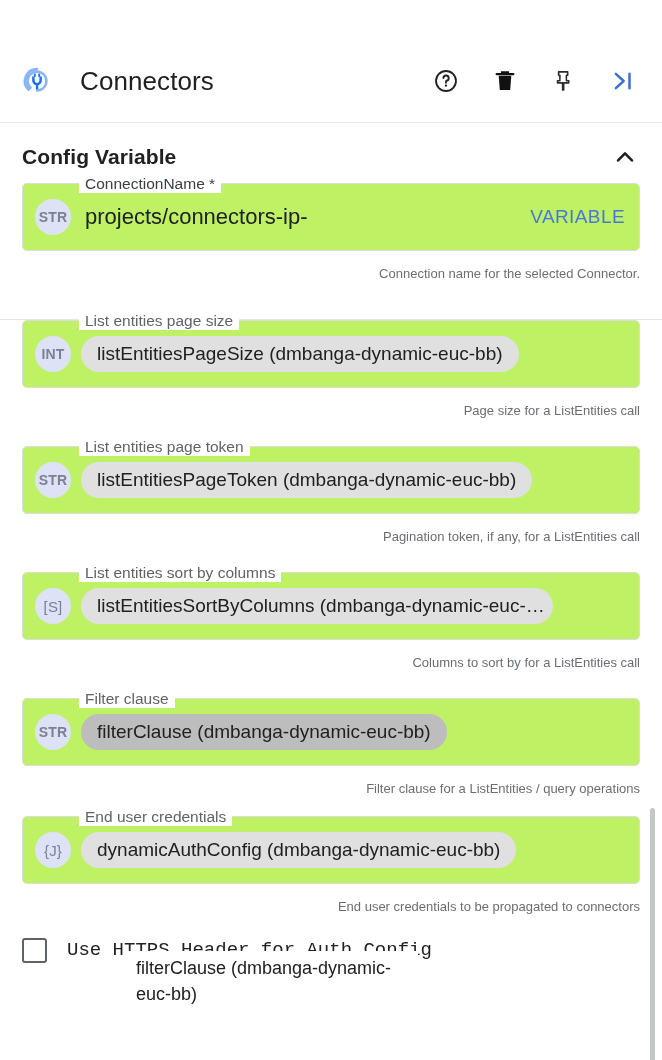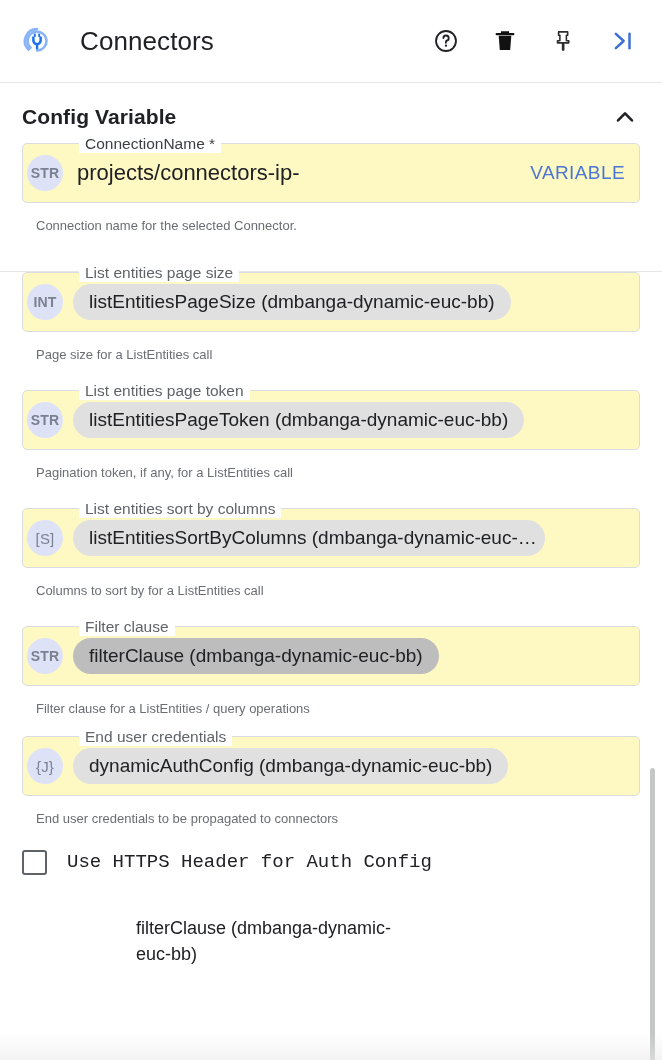--- a/index.html
+++ b/index.html
@@ -22,20 +22,21 @@
 
   
   .header {
     position: relative;
     height: 83px;
     display: flex;
     align-items: center;
     padding: 0 26px 0 22px;
     border-bottom: 1px solid #e4e6e8;
     background: #fff;
+    margin-top: 40px;
   }
   .logo {
     width: 30px; height: 30px;
     flex: 0 0 30px;
     display: flex; align-items: center; justify-content: center;
   }
   .header-title {
     font-size: 26px;
     color: #202124;
     font-weight: 400;
@@ -57,20 +58,21 @@
 
   
   .body {
     position: relative;
     height: 977px;
     overflow: hidden;
   }
 
   .section {
     padding: 0 22px;
+    text-align: right;
   }
   .section-head {
     display: flex;
     align-items: center;
     justify-content: space-between;
     height: 60px;
     padding-top: 8px;
   }
   .section-title {
     font-size: 21px;
@@ -89,25 +91,25 @@
     margin: 0;
   }
 
   
   .field-wrap { margin-bottom: 4px; }
 
   .field {
     position: relative;
     border: 1px solid #dadce0;
     border-radius: 5px;
-    height: 60px;
-    display: flex;
-    align-items: center;
-    padding: 0 14px 0 4px;
-    background: #fef9c3;
+    height: 68px;
+    display: flex;
+    align-items: center;
+    padding: 0 14px 0 12px;
+    background: #bef264;
   }
   .field-label {
     position: absolute;
     top: -9px;
     left: 56px;
     background: #fff;
     padding: 0 6px;
     font-size: 15.5px;
     color: #5f6368;
     white-space: nowrap;

